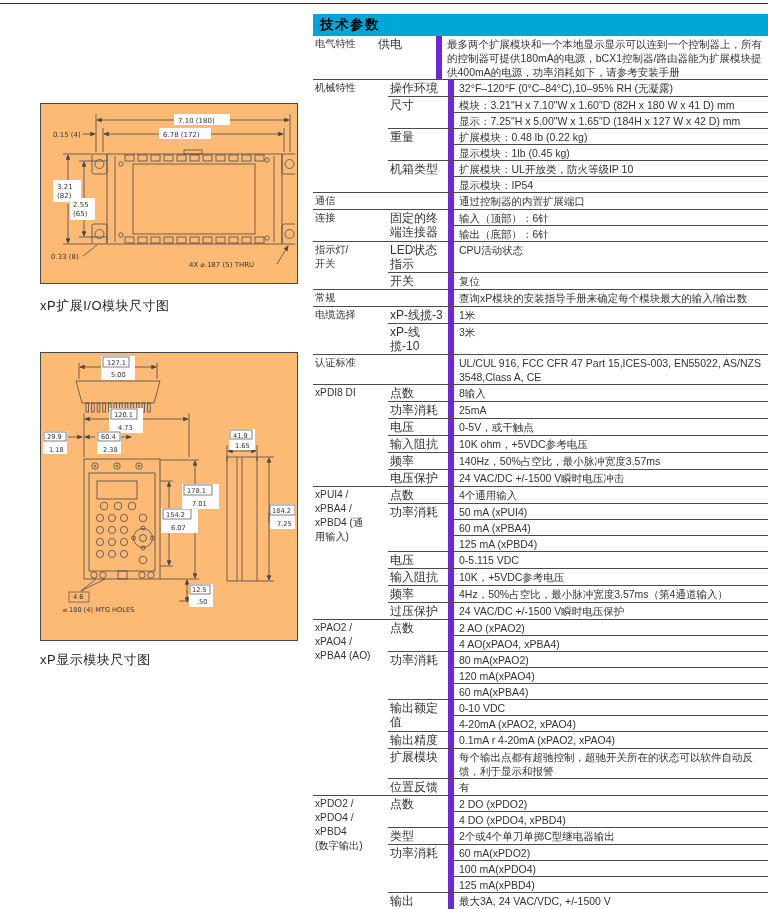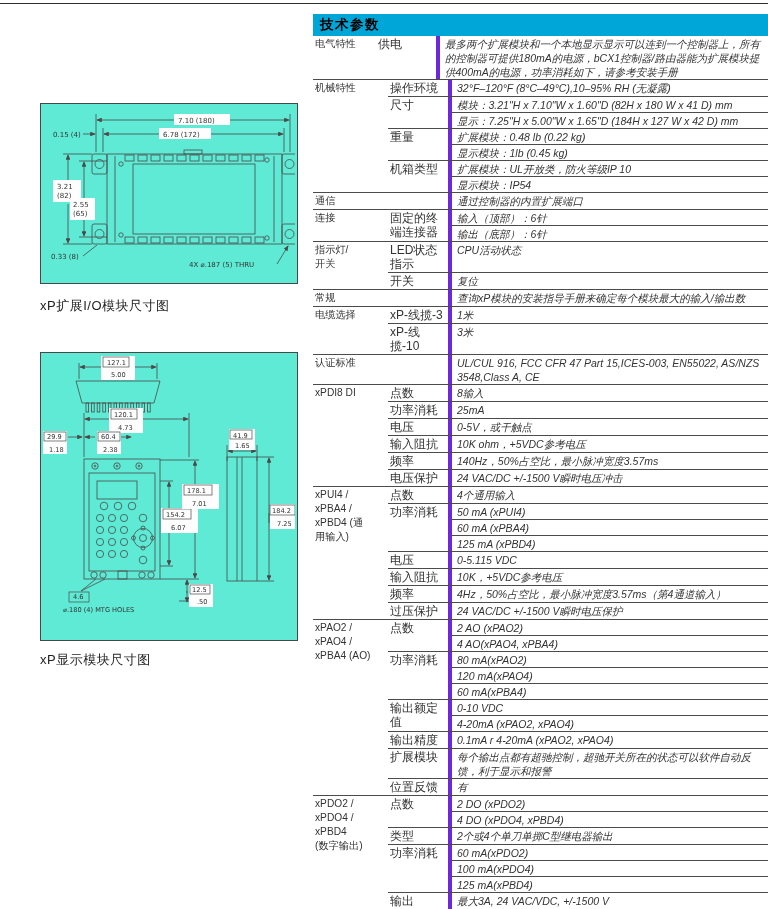--- a/index.html
+++ b/index.html
@@ -2,21 +2,21 @@
 <html><head>
 <meta charset="utf-8">
 <style>
   html,body{margin:0;padding:0;}
   body{
     width:768px;height:909px;position:relative;background:#ffffff;
     font-family:"Liberation Sans",sans-serif;color:#2e2e2e;overflow:hidden;
   }
   .top-rule{position:absolute;left:0;top:3px;width:768px;height:1px;background:#2f2f2f;}
   
-  .diagram-frame{position:absolute;border:1px solid #474747;background:#5eead4;}
+  .diagram-frame{position:absolute;border:1px solid #474747;background:#fdba74;}
   #diagram-io{left:40px;top:103px;width:256px;height:179px;}
   #diagram-display{left:40px;top:352px;width:256px;height:287px;}
   .diagram-caption{position:absolute;left:40px;font-size:13px;color:#1f1f1f;letter-spacing:0.5px;}
   #caption-io{top:297px;}
   #caption-display{top:651px;}
   svg{display:block;}
   svg text{font-family:"DejaVu Sans",sans-serif;fill:#333;}
   .dimtxt{font-size:7px;}
   .dimtxt-sm{font-size:6.6px;}
   
@@ -32,21 +32,21 @@
     width:63px;box-sizing:border-box;padding:1px 1px 1px 2px;
     font-size:10.2px;line-height:14px;white-space:pre-line;color:#333;flex:none;
   }
   .rows{flex:1;display:flex;flex-direction:column;min-width:0;}
   .row{display:flex;align-items:stretch;flex:1;}
   .row + .row{border-top:1px solid #4b4b4b;}
   .lbl{
     width:60px;box-sizing:border-box;padding:1px 1px 1px 2px;
     font-size:12px;line-height:14px;color:#333;flex:none;
   }
-  .vals{flex:1;border-left:4px solid #6d28d9;display:flex;flex-direction:column;min-width:0;font-style:italic;}
+  .vals{flex:1;border-left:6px solid #6d28d9;display:flex;flex-direction:column;min-width:0;}
   .val{
     flex:1;font-size:10.5px;line-height:14px;padding:0.5px 2px 0.5px 5px;color:#333;
   }
   .val + .val{border-top:1px solid #4b4b4b;}
 </style>
 </head>
 <body>
 
 <div class="top-rule"></div>
 
@@ -303,21 +303,21 @@
             </div>
           </div>
         </div>
       </div>
       <div class="group">
         <div class="cat">机械特性</div>
         <div class="rows">
           <div class="row">
             <div class="lbl">操作环境</div>
             <div class="vals">
-              <div class="val">32°F–120°F (8°C–49°C),10–95% RH (无凝露)</div>
+              <div class="val">32°F–120°F (0°C–84°C),10–95% RH (无凝露)</div>
             </div>
           </div>
           <div class="row">
             <div class="lbl">尺寸</div>
             <div class="vals">
               <div class="val">模块：3.21"H x 7.10"W x 1.60"D (82H x 180 W x 41 D) mm</div>
               <div class="val">显示：7.25"H x 5.00"W x 1.65"D (184H x 127 W x 42 D) mm</div>
             </div>
           </div>
           <div class="row">

